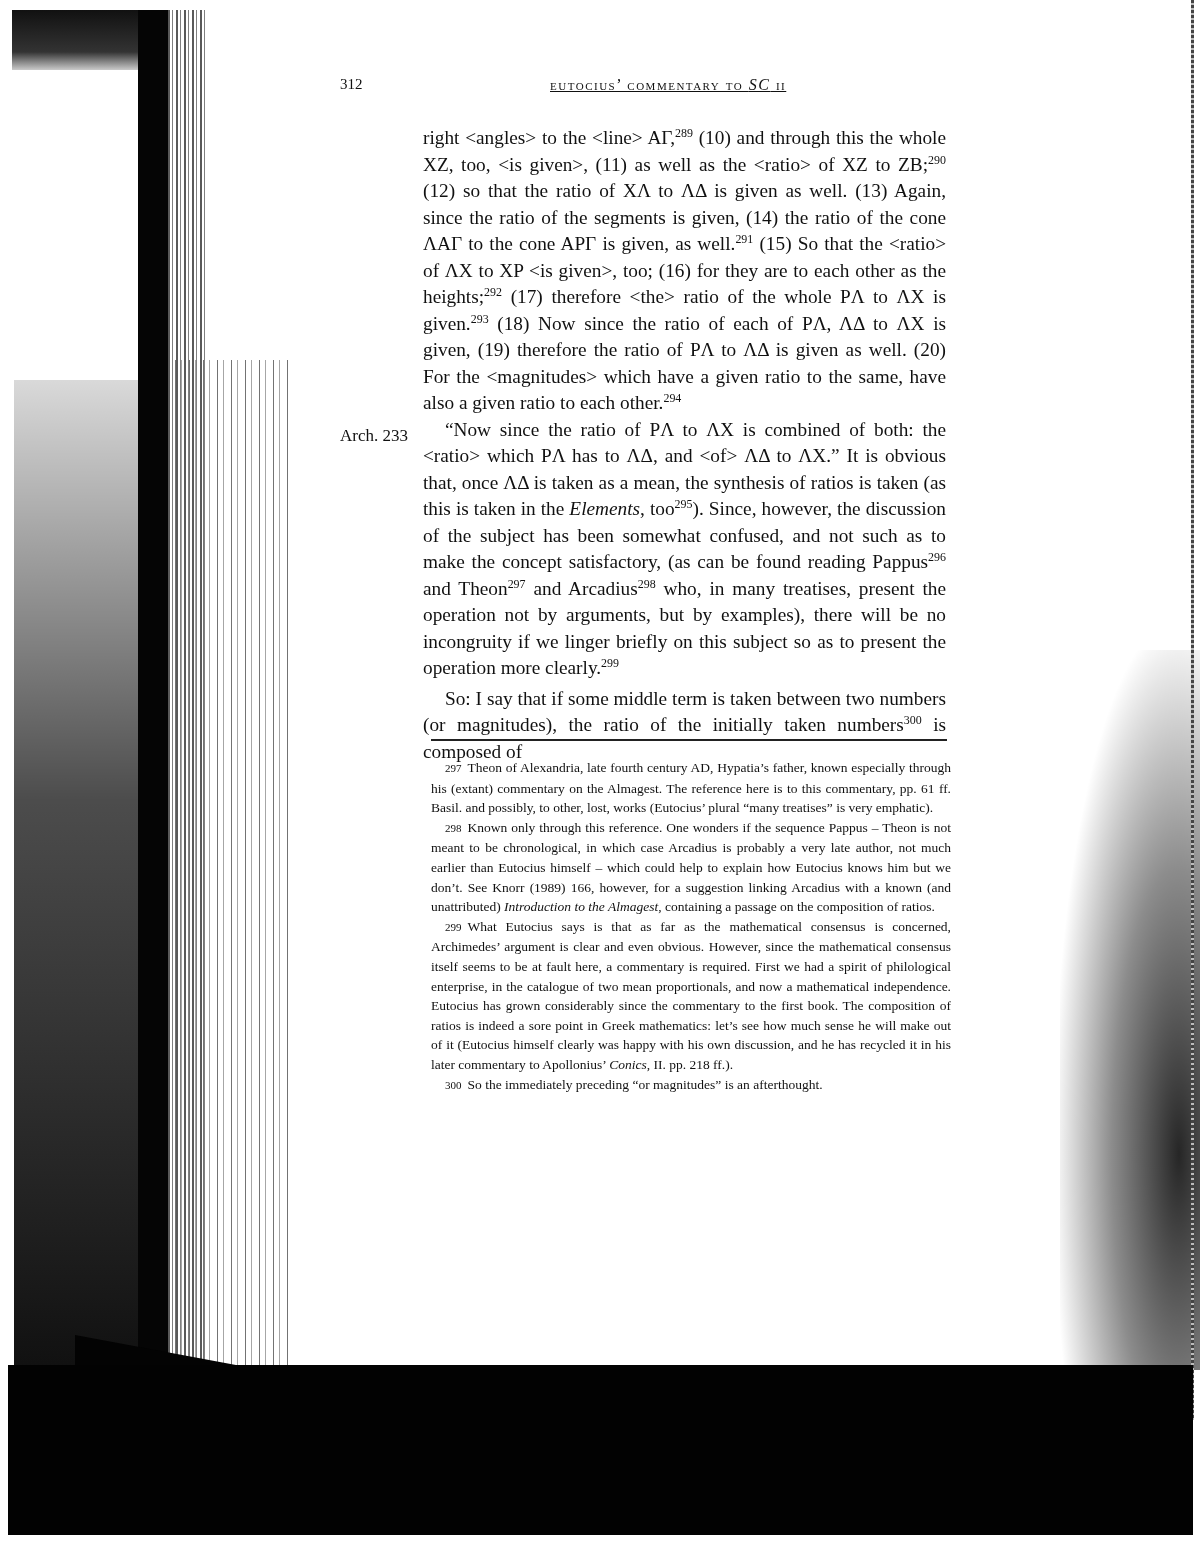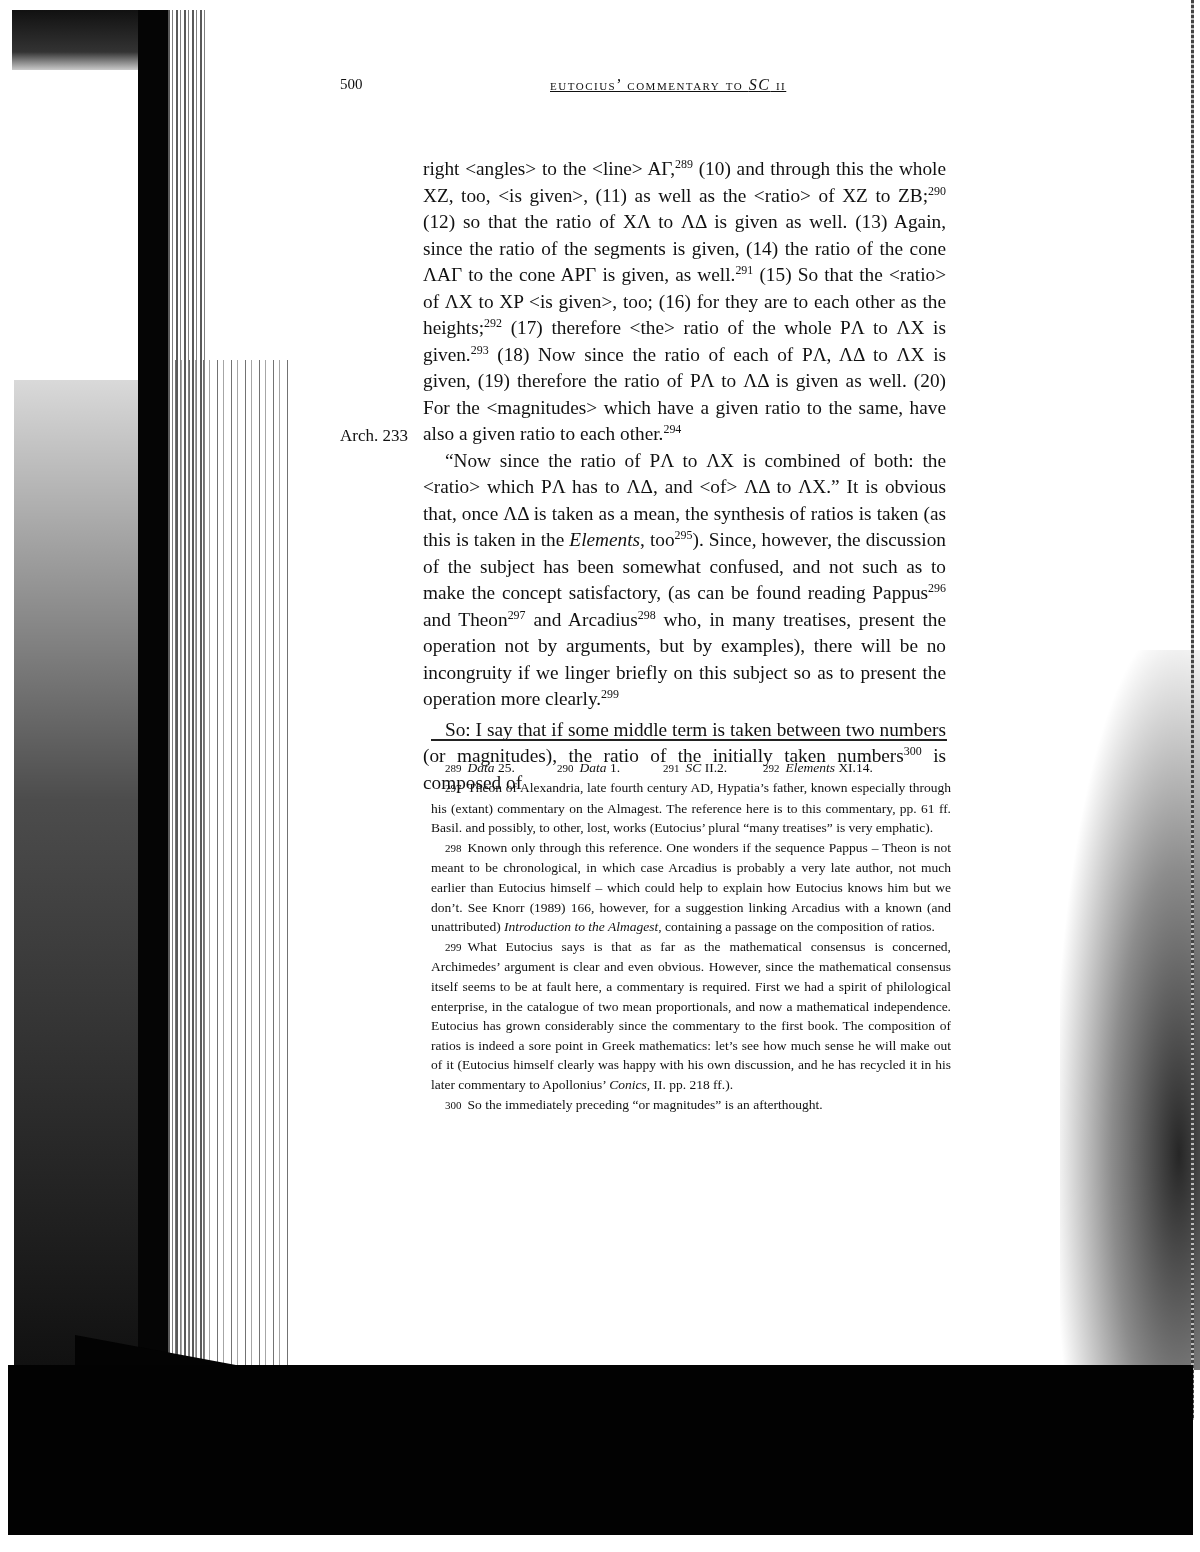--- a/index.html
+++ b/index.html
@@ -57,21 +57,21 @@
   .page-number { position:absolute; left:0; top:0; }
   .head-title {
     position:absolute; left:210px; top:0;
     letter-spacing:1.5px; font-variant:small-caps; text-transform:lowercase;
     font-size:16px;
     text-decoration:underline;
   }
   .head-title i { font-style:italic; text-transform:none; }
 
   .main-text {
-    position:absolute; left:423px; top:156px; width:523px;
+    position:absolute; left:423px; top:125px; width:523px;
     font-size:19.3px; line-height:26.5px; text-align:justify;
   }
   .main-text p { margin:0; }
   .main-text p.indent { text-indent:22px; }
   .main-text p.gap { margin-top:4px; }
   sup { font-size:62%; line-height:0; vertical-align:super; }
 
   .margin-note {
     position:absolute; left:340px; top:426px;
     font-size:17px;
@@ -98,39 +98,33 @@
 <div class="left-shadow"></div>
 <div class="spine"></div>
 <div class="spine-fade"></div>
 <div class="page-edges"></div>
 <div class="right-shadow"></div>
 <div class="right-edge-line"></div>
 <div class="bottom-wedge"></div>
 <div class="bottom-black"></div>
 
 <div class="running-head">
-  <span class="page-number">500</span>
+  <span class="page-number">312</span>
   <span class="head-title"><span>EUTOCIUS’ COMMENTARY TO </span><i>SC</i><span> II</span></span>
 </div>
 
 <div class="margin-note">Arch. 233</div>
 
 <div class="main-text">
   <p id="para-0">right &lt;angles&gt; to the &lt;line&gt; AΓ,<sup>289</sup> (10) and through this the whole XZ, too, &lt;is given&gt;, (11) as well as the &lt;ratio&gt; of XZ to ZB;<sup>290</sup> (12) so that the ratio of XΛ to ΛΔ is given as well. (13) Again, since the ratio of the segments is given, (14) the ratio of the cone ΛAΓ to the cone APΓ is given, as well.<sup>291</sup> (15) So that the &lt;ratio&gt; of ΛX to XP &lt;is given&gt;, too; (16) for they are to each other as the heights;<sup>292</sup> (17) therefore &lt;the&gt; ratio of the whole PΛ to ΛX is given.<sup>293</sup> (18) Now since the ratio of each of PΛ, ΛΔ to ΛX is given, (19) therefore the ratio of PΛ to ΛΔ is given as well. (20) For the &lt;magnitudes&gt; which have a given ratio to the same, have also a given ratio to each other.<sup>294</sup></p>
   <p id="para-1" class="indent">“Now since the ratio of PΛ to ΛX is combined of both: the &lt;ratio&gt; which PΛ has to ΛΔ, and &lt;of&gt; ΛΔ to ΛX.” It is obvious that, once ΛΔ is taken as a mean, the synthesis of ratios is taken (as this is taken in the <i>Elements</i>, too<sup>295</sup>). Since, however, the discussion of the subject has been somewhat confused, and not such as to make the concept satisfactory, (as can be found reading Pappus<sup>296</sup> and Theon<sup>297</sup> and Arcadius<sup>298</sup> who, in many treatises, present the operation not by arguments, but by examples), there will be no incongruity if we linger briefly on this subject so as to present the operation more clearly.<sup>299</sup></p>
   <p id="para-2" class="indent gap">So: I say that if some middle term is taken between two numbers (or magnitudes), the ratio of the initially taken numbers<sup>300</sup> is composed of</p>
 </div>
 
 <div class="footnote-rule"></div>
 <div class="footnotes">
-  <div class="fn-row">
-    <span class="cell" style="left:14px" id="fns-0"><span class="fn-num">289</span><i>Data</i> 25.</span>
-    <span class="cell" style="left:126px" id="fns-1"><span class="fn-num">290</span><i>Data</i> 1.</span>
-    <span class="cell" style="left:232px" id="fns-2"><span class="fn-num">291</span><i>SC</i> II.2.</span>
-    <span class="cell" style="left:332px" id="fns-3"><span class="fn-num">292</span><i>Elements</i> XI.14.</span>
-  </div>
   <div class="fn" id="fn-long">
       <p><span class="fn-num">297</span>Theon of Alexandria, late fourth century AD, Hypatia’s father, known especially through his (extant) commentary on the Almagest. The reference here is to this commentary, pp. 61 ff. Basil. and possibly, to other, lost, works (Eutocius’ plural “many treatises” is very emphatic).</p>
       <p><span class="fn-num">298</span>Known only through this reference. One wonders if the sequence Pappus – Theon is not meant to be chronological, in which case Arcadius is probably a very late author, not much earlier than Eutocius himself – which could help to explain how Eutocius knows him but we don’t. See Knorr (1989) 166, however, for a suggestion linking Arcadius with a known (and unattributed) <i>Introduction to the Almagest</i>, containing a passage on the composition of ratios.</p>
       <p><span class="fn-num">299</span>What Eutocius says is that as far as the mathematical consensus is concerned, Archimedes’ argument is clear and even obvious. However, since the mathematical consensus itself seems to be at fault here, a commentary is required. First we had a spirit of philological enterprise, in the catalogue of two mean proportionals, and now a mathematical independence. Eutocius has grown considerably since the commentary to the first book. The composition of ratios is indeed a sore point in Greek mathematics: let’s see how much sense he will make out of it (Eutocius himself clearly was happy with his own discussion, and he has recycled it in his later commentary to Apollonius’ <i>Conics</i>, II. pp. 218 ff.).</p>
       <p><span class="fn-num">300</span>So the immediately preceding “or magnitudes” is an afterthought.</p>
     </div>
 </div>
 
 </body></html>

